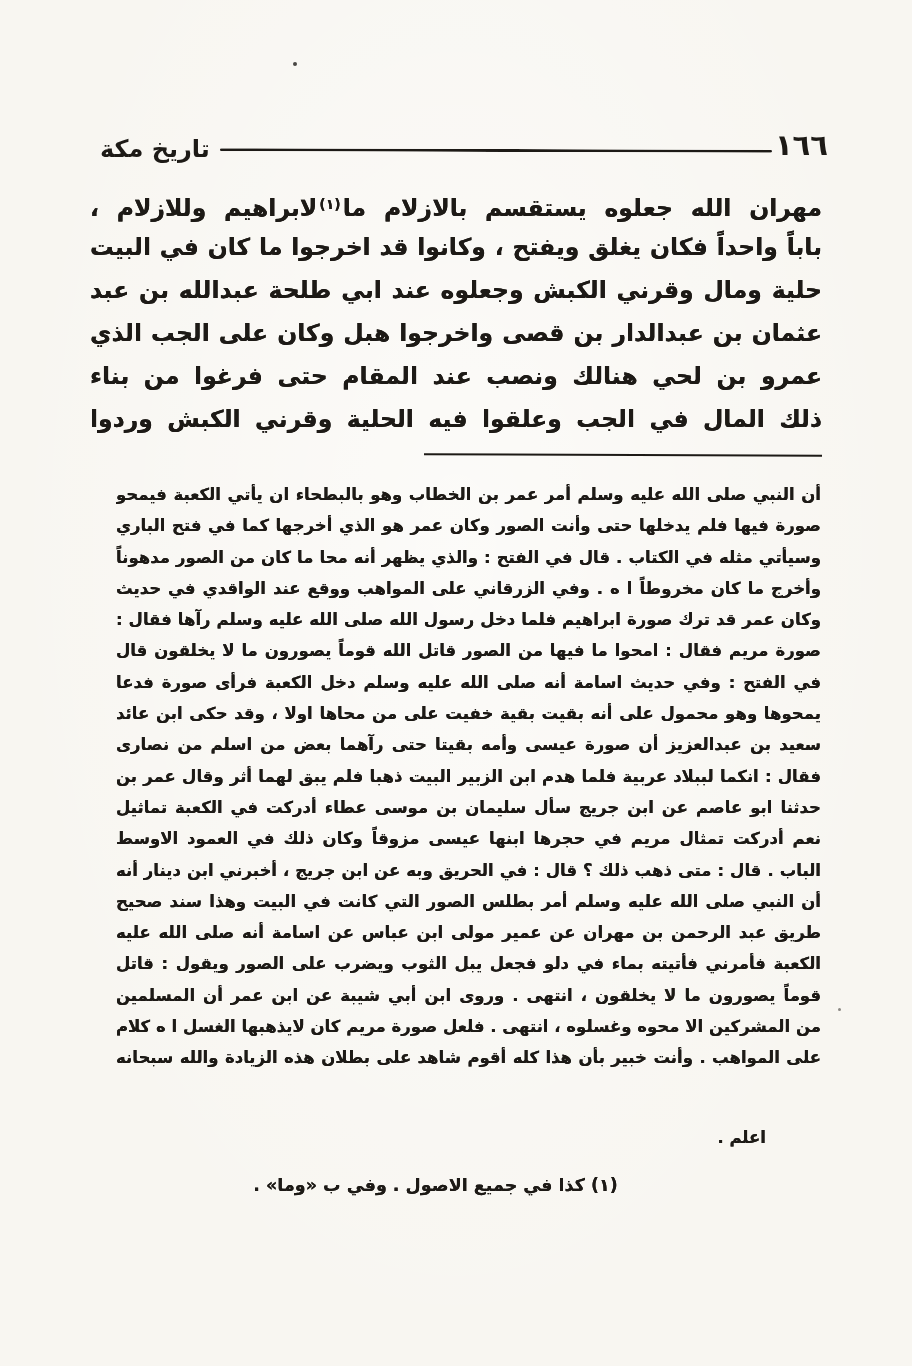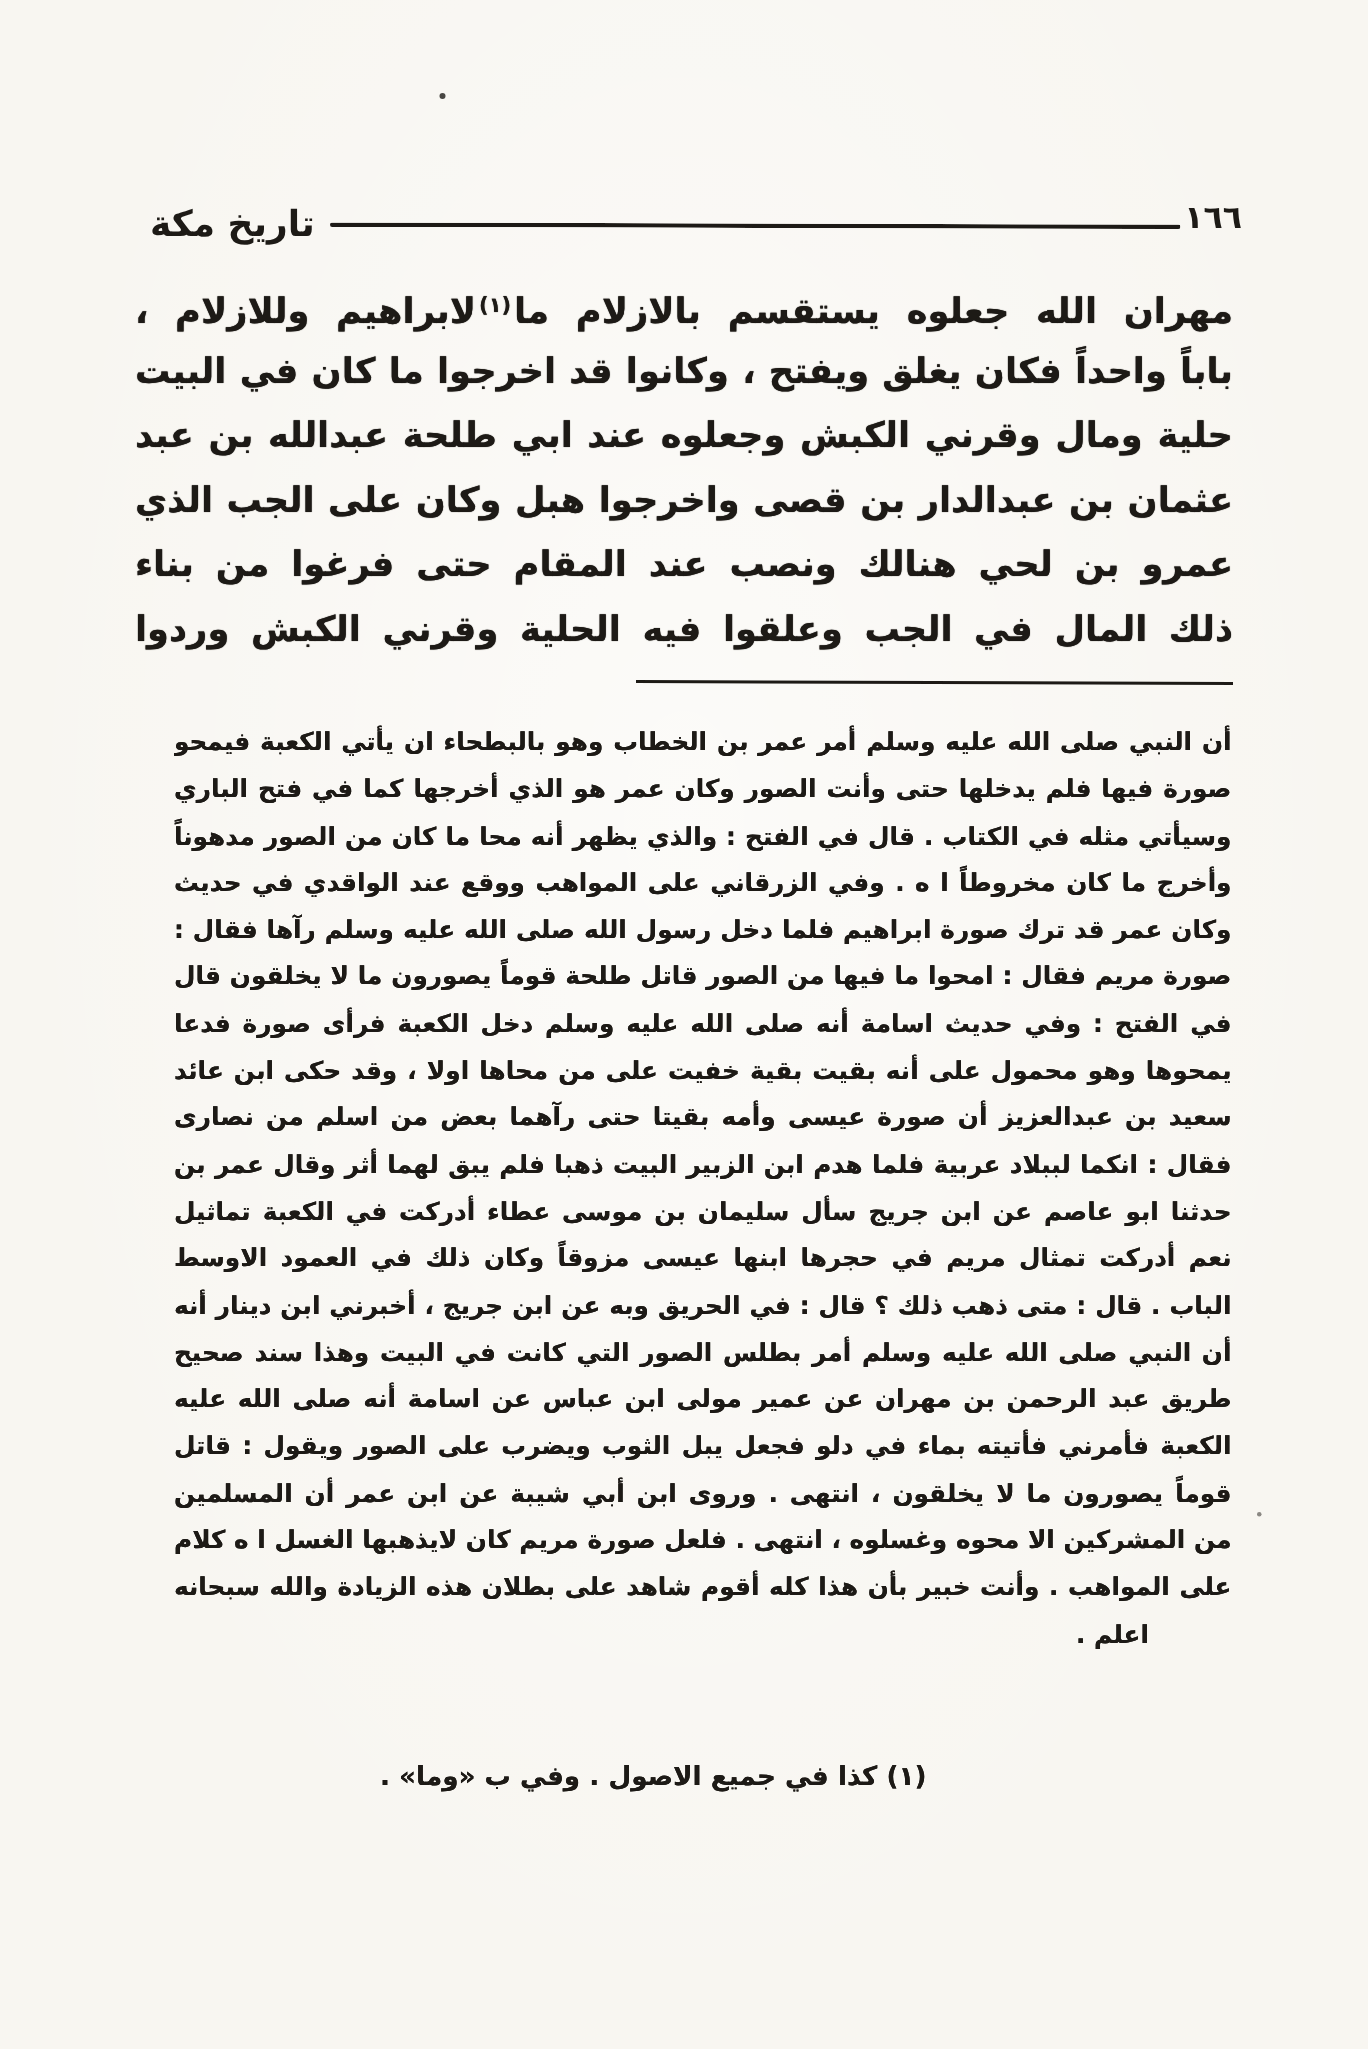--- a/index.html
+++ b/index.html
@@ -21,21 +21,21 @@
       var(--paper);
     overflow:hidden;
     direction:rtl;
   }
   
   .header{
     position:absolute; top:124px; right:84px; left:100px; height:46px;
     display:flex; align-items:center; direction:rtl;
   }
   .page-number{
-    font-size:21px; font-weight:bold; letter-spacing:1px;
+    font-size:29px; font-weight:bold; letter-spacing:1px;
     transform:translateY(-2px);
   }
   .header-rule{
     flex:1; height:0;
     border-top:3px solid var(--ink);
     margin:0 3px 0 10px;
     transform:translateY(3px) rotate(.15deg);
     border-radius:2px;
   }
   .book-title{
@@ -74,20 +74,21 @@
   .fn-line{
     text-align:justify;
     text-align-last:justify;
     height:31.3px; overflow:hidden;
     text-shadow:0 0 .4px var(--ink);
   }
   .fn-line:last-child{
     text-align-last:right;
     padding-left:0;
     padding-right:55px;
+    margin-top:48px;
   }
   
   .bottom-note{
     position:absolute; top:1170px; right:91px; left:116px;
     font-size:17.5px; font-weight:bold; line-height:31px;
     direction:rtl; text-align:center;
     padding-right:66px;
     text-shadow:0 0 .4px var(--ink);
   }
   
@@ -120,21 +121,21 @@
 
   <div class="fn-rule"></div>
 
   <div class="footnote">
 
   <div class="fn-line">أن النبي صلى الله عليه وسلم أمر عمر بن الخطاب وهو بالبطحاء ان يأتي الكعبة فيمحو كل</div>
       <div class="fn-line">صورة فيها فلم يدخلها حتى وأنت الصور وكان عمر هو الذي أخرجها كما في فتح الباري</div>
       <div class="fn-line">وسيأتي مثله في الكتاب . قال في الفتح : والذي يظهر أنه محا ما كان من الصور مدهوناً مثلا</div>
       <div class="fn-line">وأخرج ما كان مخروطاً ا ه . وفي الزرقاني على المواهب ووقع عند الواقدي في حديث جابر .</div>
       <div class="fn-line">وكان عمر قد ترك صورة ابراهيم فلما دخل رسول الله صلى الله عليه وسلم رآها فقال : يا</div>
-      <div class="fn-line">صورة مريم فقال : امحوا ما فيها من الصور قاتل طلحة قوماً يصورون ما لا يخلقون قال</div>
+      <div class="fn-line">صورة مريم فقال : امحوا ما فيها من الصور قاتل الله قوماً يصورون ما لا يخلقون قال</div>
       <div class="fn-line">في الفتح : وفي حديث اسامة أنه صلى الله عليه وسلم دخل الكعبة فرأى صورة فدعا بماء فجعل</div>
       <div class="fn-line">يمحوها وهو محمول على أنه بقيت بقية خفيت على من محاها اولا ، وقد حكى ابن عائد عن</div>
       <div class="fn-line">سعيد بن عبدالعزيز أن صورة عيسى وأمه بقيتا حتى رآهما بعض من اسلم من نصارى غسان</div>
       <div class="fn-line">فقال : انكما لببلاد عربية فلما هدم ابن الزبير البيت ذهبا فلم يبق لهما أثر وقال عمر بن شبة :</div>
       <div class="fn-line">حدثنا ابو عاصم عن ابن جريج سأل سليمان بن موسى عطاء أدركت في الكعبة تماثيل قال :</div>
       <div class="fn-line">نعم أدركت تمثال مريم في حجرها ابنها عيسى مزوقاً وكان ذلك في العمود الاوسط الذي يلي</div>
       <div class="fn-line">الباب . قال : متى ذهب ذلك ؟ قال : في الحريق وبه عن ابن جريج ، أخبرني ابن دينار أنه بلغه</div>
       <div class="fn-line">أن النبي صلى الله عليه وسلم أمر بطلس الصور التي كانت في البيت وهذا سند صحيح ومن</div>
       <div class="fn-line">طريق عبد الرحمن بن مهران عن عمير مولى ابن عباس عن اسامة أنه صلى الله عليه وسلم دخل</div>
       <div class="fn-line">الكعبة فأمرني فأتيته بماء في دلو فجعل يبل الثوب ويضرب على الصور ويقول : قاتل الله</div>

